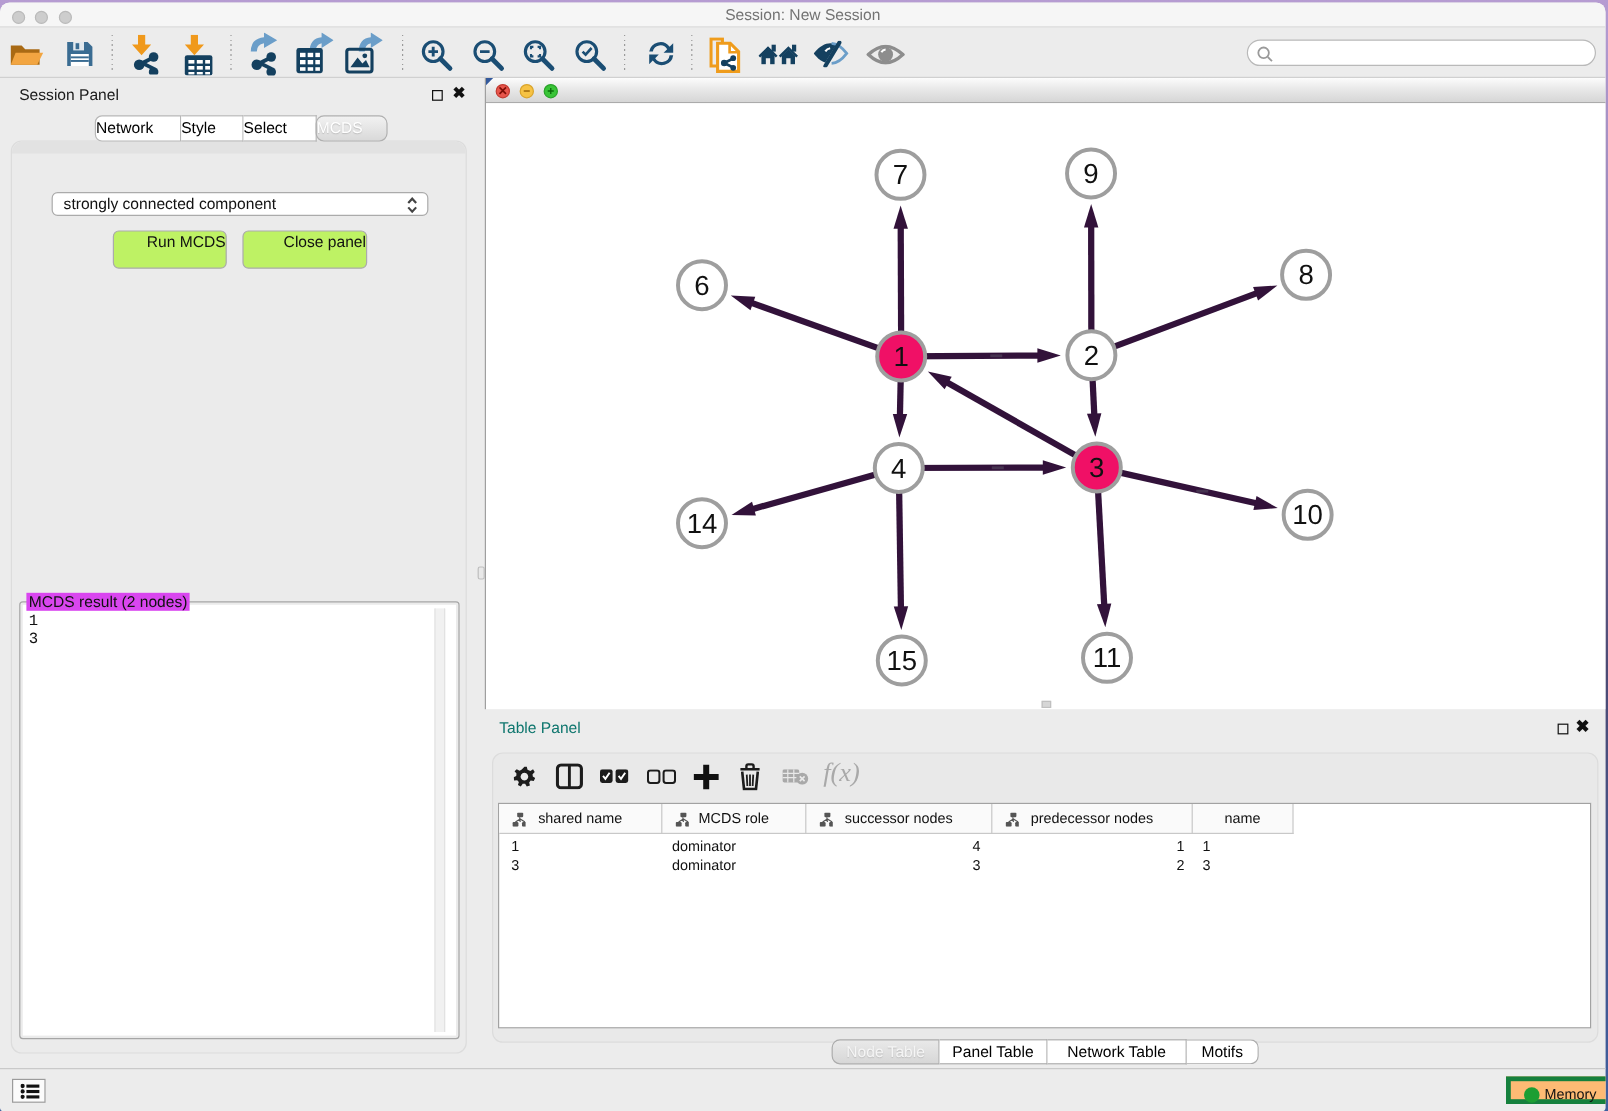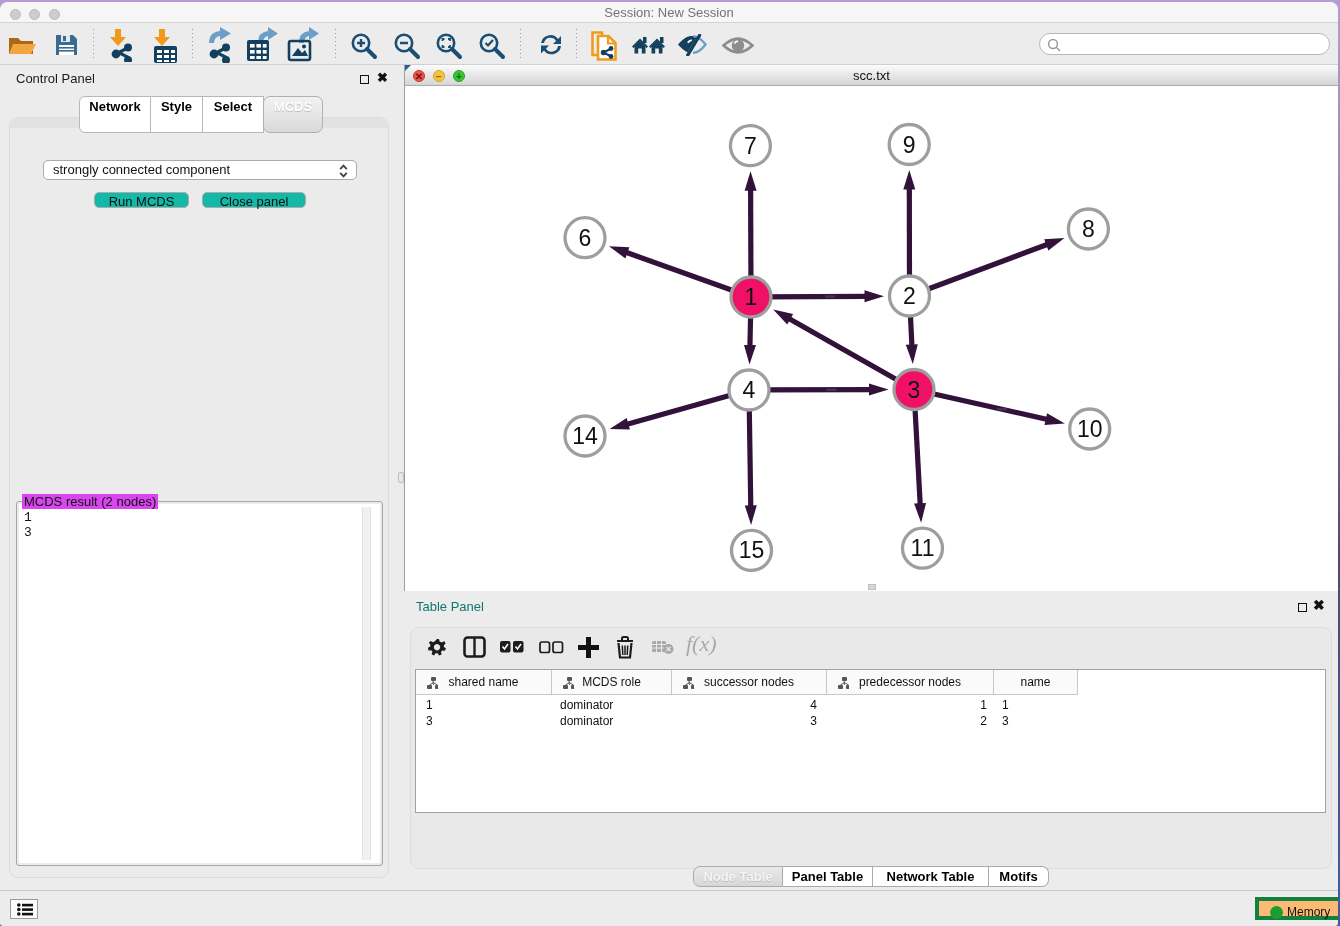--- a/index.html
+++ b/index.html
@@ -13,53 +13,53 @@
 .sep{position:absolute;top:6px;height:30px;width:1px;background-image:repeating-linear-gradient(180deg,#9a9a9a 0 1.4px,transparent 1.4px 4px)}
 #searchbox{position:absolute;left:1039px;top:10px;width:291px;height:22px;background:#fff;border:1px solid #b9b9b9;border-radius:12px}
 #searchbox svg{position:absolute;left:7px;top:4px}
 
 #cp-title{position:absolute;left:16px;top:69px;font-size:13px;color:#1a1a1a}
 #cp-float{position:absolute;left:360px;top:73px;width:9px;height:9px;border:1.6px solid #111}
 #cp-close{position:absolute;left:377px;top:68px;font-size:13px;font-weight:bold;color:#111}
 #cp-content{position:absolute;left:9px;top:115px;width:380px;height:761px;background:#ebebeb;border:1px solid #dcdcdc;border-radius:9px}
 #cp-content:before{content:"";position:absolute;left:0;top:0;right:0;height:10px;background:#e2e2e2;border-radius:9px 9px 0 0}
 .tabrow{position:absolute;display:flex}
-.tab{font-size:13px;font-weight:700;color:#000;background:#fff;border:1px solid #b7b7b7;border-left:none;text-align:center;line-height:20px;height:37px}
+.tab{font-size:13px;font-weight:400;color:#000;background:#fff;border:1px solid #b7b7b7;border-left:none;text-align:left;line-height:20px;height:22px}
 .tab.first{border-left:1px solid #b7b7b7;border-radius:6px 0 0 6px}
 .tab.sel{background:linear-gradient(180deg,#f2f2f2,#d9d9d9);color:#fff;text-shadow:0 1px 1px #bbb;border-radius:7px;border:1px solid #b0b0b0;margin-left:-1px}
 #opt-label{position:absolute;left:0;top:137px;width:398px;text-align:center;font-size:13px;letter-spacing:.45px;color:#111}
 #opt-select{position:absolute;left:43px;top:158px;width:314px;height:20px;background:#fff;border:1px solid #ababab;border-radius:5px;font-size:13px;line-height:18px;padding-left:9px;color:#111}
-.btn{position:absolute;height:16px;background:#14b8a6;border:1px solid #ababab;border-radius:5px;font-size:13px;text-align:center;line-height:18px;color:#111}
+.btn{position:absolute;height:32px;background:#bef264;border:1px solid #ababab;border-radius:5px;font-size:13px;text-align:right;line-height:18px;color:#111}
 #fieldset{position:absolute;left:16px;top:499px;width:367px;height:365px;border:1px solid #a6a6a6;border-radius:3px}
 #fieldset .legend{position:absolute;left:5px;top:-8px;background:#d946ef;padding:0 2px;font-size:13px;color:#111}
 #fieldset .inner{position:absolute;left:2px;top:2px;right:2px;bottom:2px;background:#fff;font-family:"Liberation Mono",monospace;font-size:13px;line-height:16px;padding:6px 0 0 5px;color:#111;line-height:15px}
 #fieldset .sbar{position:absolute;right:9px;top:3px;bottom:3px;width:9px;background:#f1f1f1;border-left:1px solid #e2e2e2;border-right:1px solid #e2e2e2}
 
 #vline{position:absolute;left:404px;top:63px;width:1px;height:526px;background:#9f9f9f}
 #grip1{position:absolute;left:398px;top:470px;width:6px;height:11px;background:#e8e8e8;border:1px solid #bdbdbd;border-radius:2px}
 
 #netbar{position:absolute;left:405px;top:63px;right:0;height:21px;background:linear-gradient(180deg,#fcfcfc,#e9e9e9 45%,#d6d6d6);border-bottom:1px solid #ababab}
 #nettitle{position:absolute;width:100%;top:3px;text-align:center;font-size:13px;color:#111}
 .mac{position:absolute;top:4.5px;width:12px;height:12px;border-radius:50%;font-size:10px;font-weight:bold;text-align:center;line-height:12px}
 #canvas{position:absolute;left:405px;top:84px;right:0;height:505px;background:#fff}
 #corner{position:absolute;left:405px;top:63px;width:0;height:0;border-left:6px solid #33599c;border-bottom:6px solid transparent}
 #grip2{position:absolute;left:868px;top:582px;width:8px;height:6px;background:#d6d6d6;border:1px solid #c0c0c0}
 
 #tp-title{position:absolute;left:416px;top:597px;font-size:13px;color:#0f766e}
 #tp-float{position:absolute;left:1298px;top:601px;width:9px;height:9px;border:1.6px solid #111}
 #tp-close{position:absolute;left:1313px;top:595px;font-size:14px;font-weight:bold;color:#111}
 #tp-content{position:absolute;left:410px;top:625px;width:922px;height:242px;background:#e9e9e9;border:1px solid #dcdcdc;border-radius:9px}
-#table{position:absolute;left:415px;top:667px;width:911px;height:144px;background:#fff;border:1px solid #a2a2a2}
+#table{position:absolute;left:415px;top:667px;width:911px;height:188px;background:#fff;border:1px solid #a2a2a2}
 #thead{position:absolute;left:0;top:0;width:662px;height:25px;background:#fafafa;border-bottom:1px solid #c8c8c8}
 .hcell{position:absolute;top:0;height:25px;border-right:1px solid #c8c8c8;font-size:12px;color:#111;text-align:center;line-height:25px}
 .hicon{position:absolute;left:11px;top:7px}
 .trow{position:absolute;font-size:12px;color:#111}
 
 #btabs{position:absolute;left:693px;top:864px;display:flex}
-.btab{font-size:13px;font-weight:700;background:#fff;border:1px solid #ababab;border-left:none;height:21px;line-height:19px;text-align:center}
+.btab{font-size:13px;font-weight:400;background:#fff;border:1px solid #ababab;border-left:none;height:21px;line-height:19px;text-align:center}
 
 #statline{position:absolute;left:0;top:888px;right:0;height:1px;background:#c9c9c9}
 #listbtn{position:absolute;left:10px;top:897px;width:28px;height:20px;background:#fbfbfb;border:1px solid #9b9b9b}
 #membtn{position:absolute;left:1255px;top:895px;width:88px;height:23px;background:#fdba74;border:4px solid #15803d;font-size:12px;color:#111}
 #membtn .dot{position:absolute;left:11px;top:5px;width:13px;height:13px;border-radius:50%;background:#1d9e33}
 #membtn .txt{position:absolute;left:28px;top:4px}
 </style></head>
 <body>
 <div id="win">
   <div id="titlebar">
@@ -206,21 +206,21 @@
         <circle cx="16" cy="8.5" r="6.2" fill="#8d8d8d"></circle>
         <path d="M12.5 6.5 Q13.5 4.5 16 4.2" fill="none" stroke="#fff" stroke-width="1.7"></path>
       </svg>
     <div id="searchbox">
         <svg width="14" height="14">
           <circle cx="6" cy="6" r="4.4" fill="none" stroke="#9a9a9a" stroke-width="1.5"></circle>
           <path d="M9.5 9.5 L13 13" stroke="#9a9a9a" stroke-width="1.5"></path>
         </svg>
       </div>
   </div>
-  <div id="cp-title">Control Panel</div>
+  <div id="cp-title">Session Panel</div>
   <div id="cp-float"></div>
   <div id="cp-close">✖</div>
   <div id="cp-content"></div>
   <div class="tabrow" style="left:79px;top:94px">
     <div class="tab first" style="width:72px">Network</div>
     <div class="tab" style="width:52px">Style</div>
     <div class="tab" style="width:61px">Select</div>
     <div class="tab sel" style="width:60px">MCDS</div>
   </div>
   <div id="opt-select">strongly connected component
@@ -231,21 +231,20 @@
   </div>
   <div class="btn" style="left:94px;top:190px;width:95px">Run MCDS</div>
   <div class="btn" style="left:202px;top:190px;width:104px">Close panel</div>
   <div id="fieldset">
     <div class="inner">1<br>3<div class="sbar"></div></div>
     <div class="legend">MCDS result (2 nodes)</div>
   </div>
   <div id="vline"></div>
     <div id="grip1"></div>
   <div id="netbar">
-      <div id="nettitle">scc.txt</div>
     <div class="mac" style="left:8px;background:#e8564c;border:1px solid #c33b32;color:#7c0d06">✕</div>
     <div class="mac" style="left:28px;background:#f6c244;border:1px solid #d9a42c;color:#945d03">−</div>
     <div class="mac" style="left:48px;background:#39c437;border:1px solid #2aa32a;color:#0a6d0a">+</div>
   </div>
   <div id="corner"></div>
   <div id="canvas"></div>
   <svg width="934" height="505" style="position:absolute;left:404px;top:84px" xmlns="http://www.w3.org/2000/svg">
 <g stroke="#32123a" stroke-width="5.2">
 <line x1="347.0" y1="211.0" x2="346.6" y2="101.7"></line>
 <line x1="347.0" y1="211.0" x2="220.6" y2="165.8"></line>

